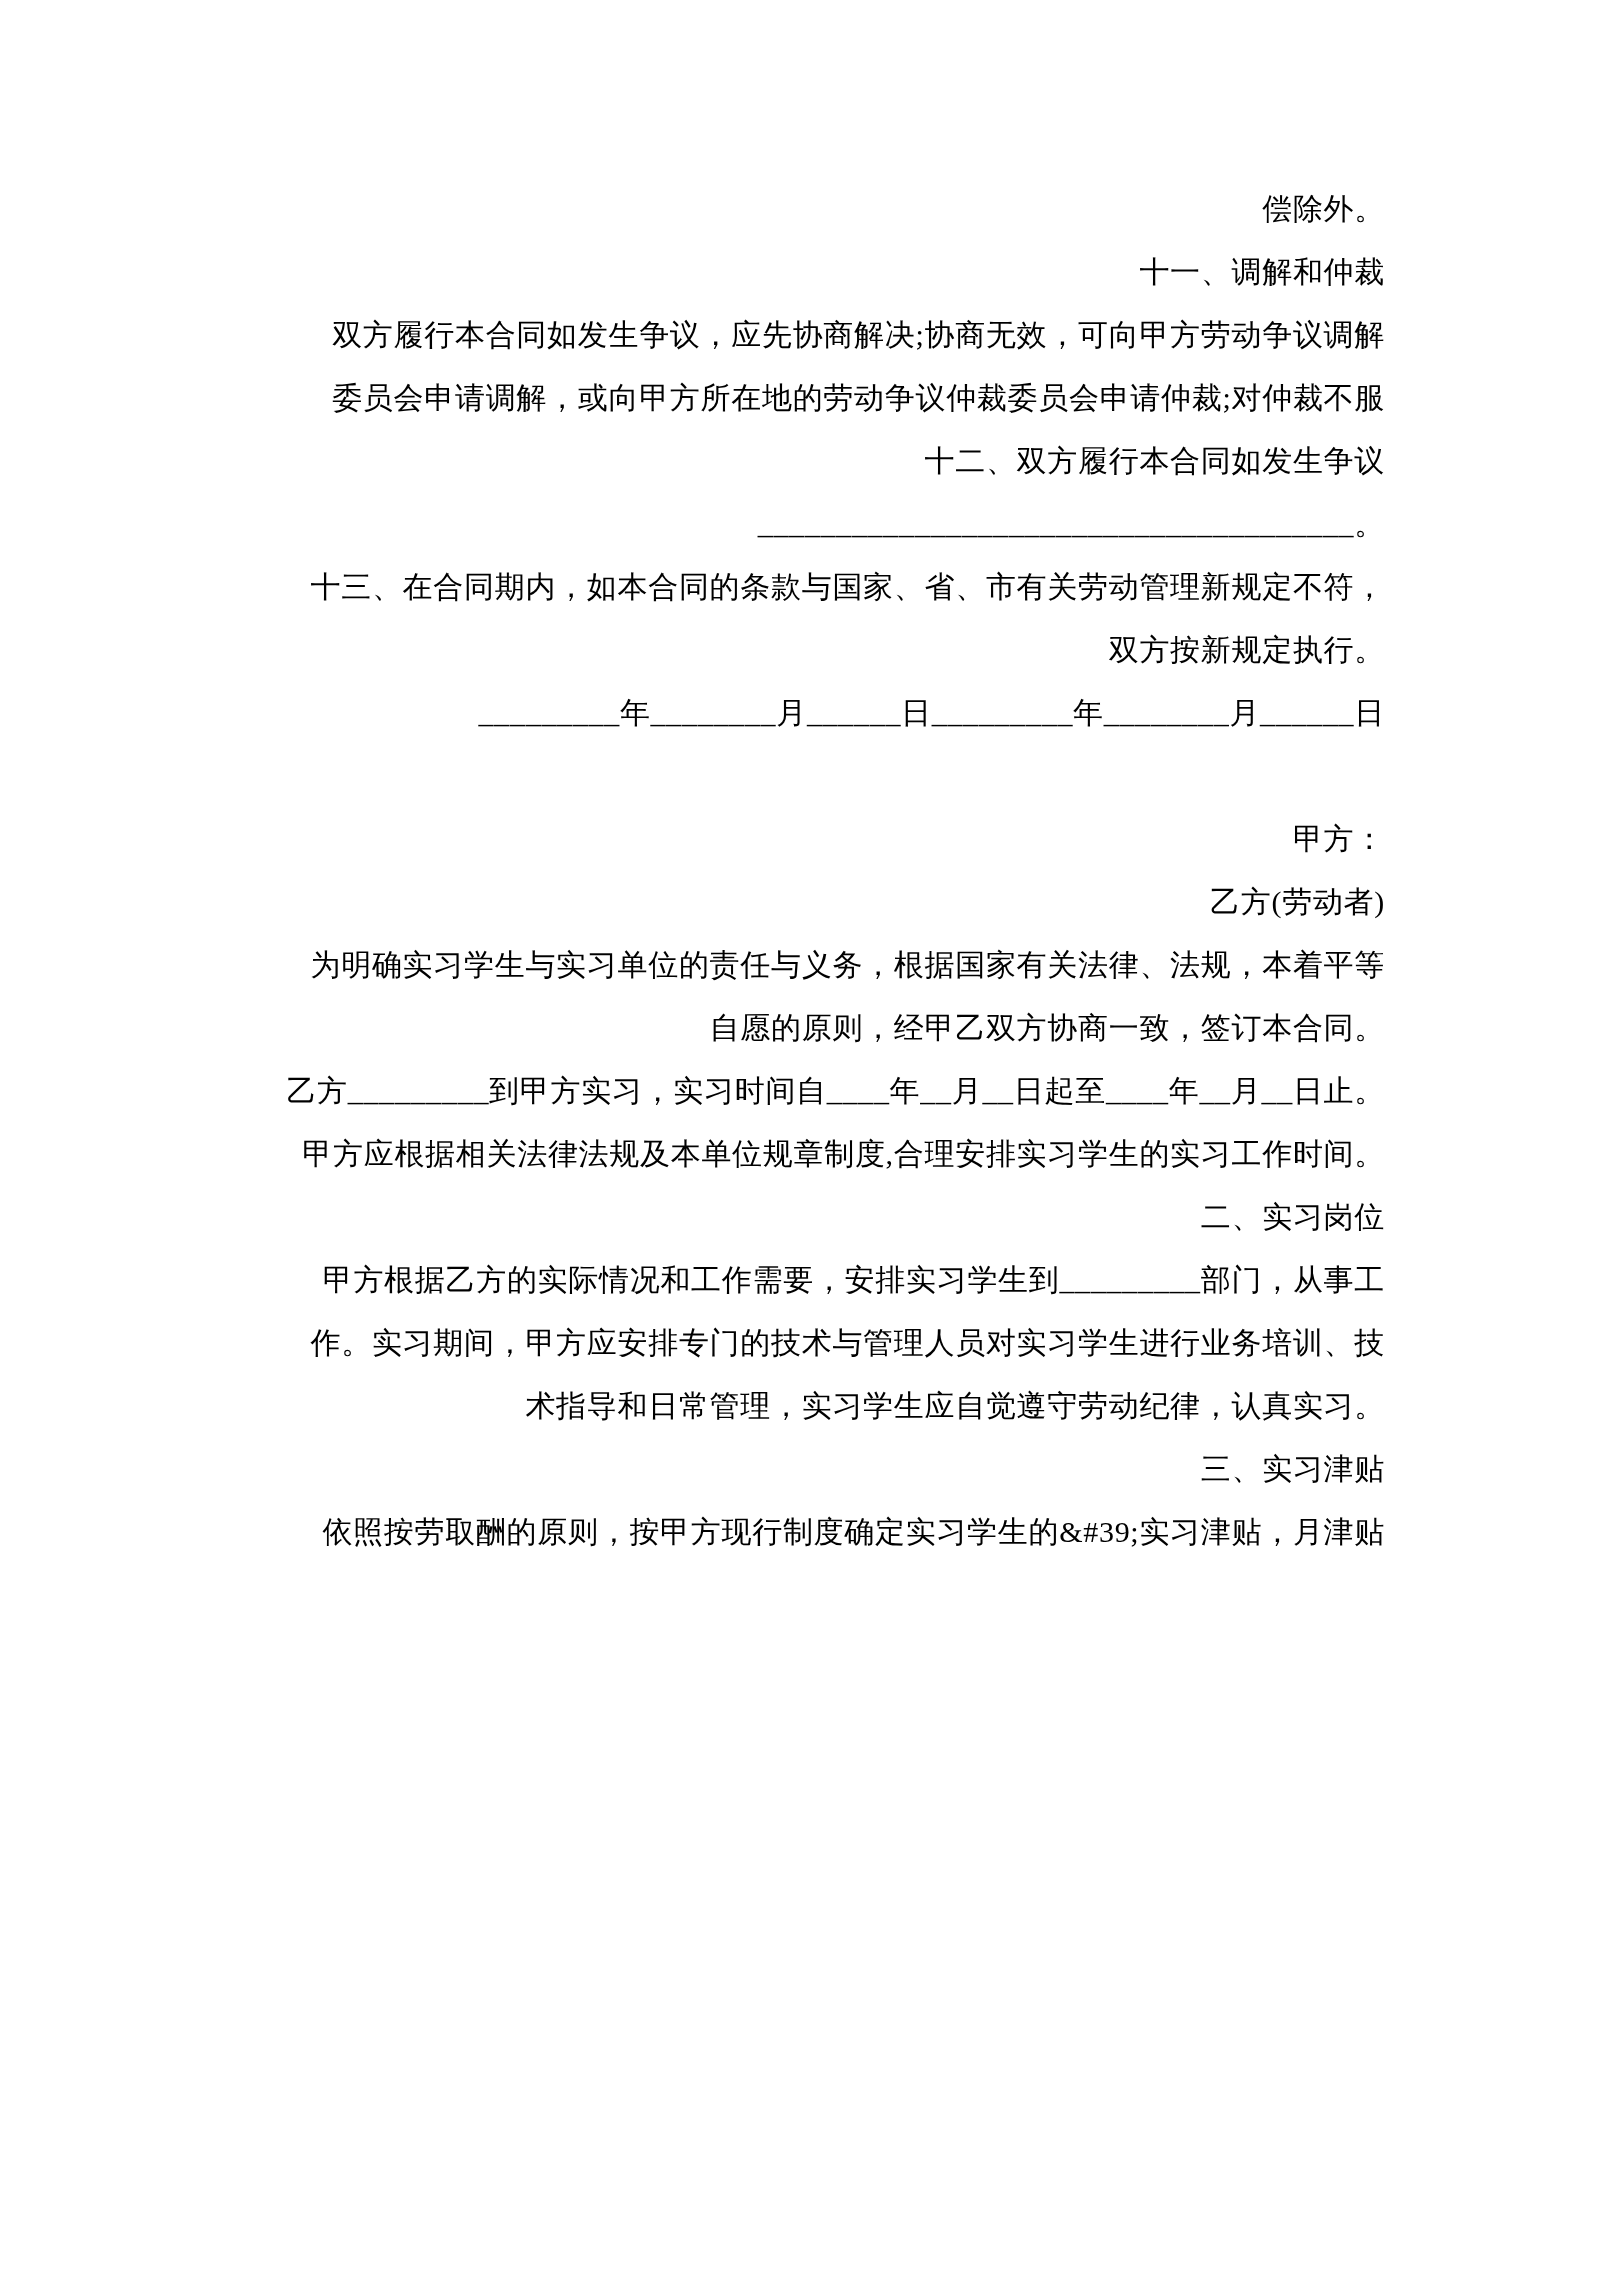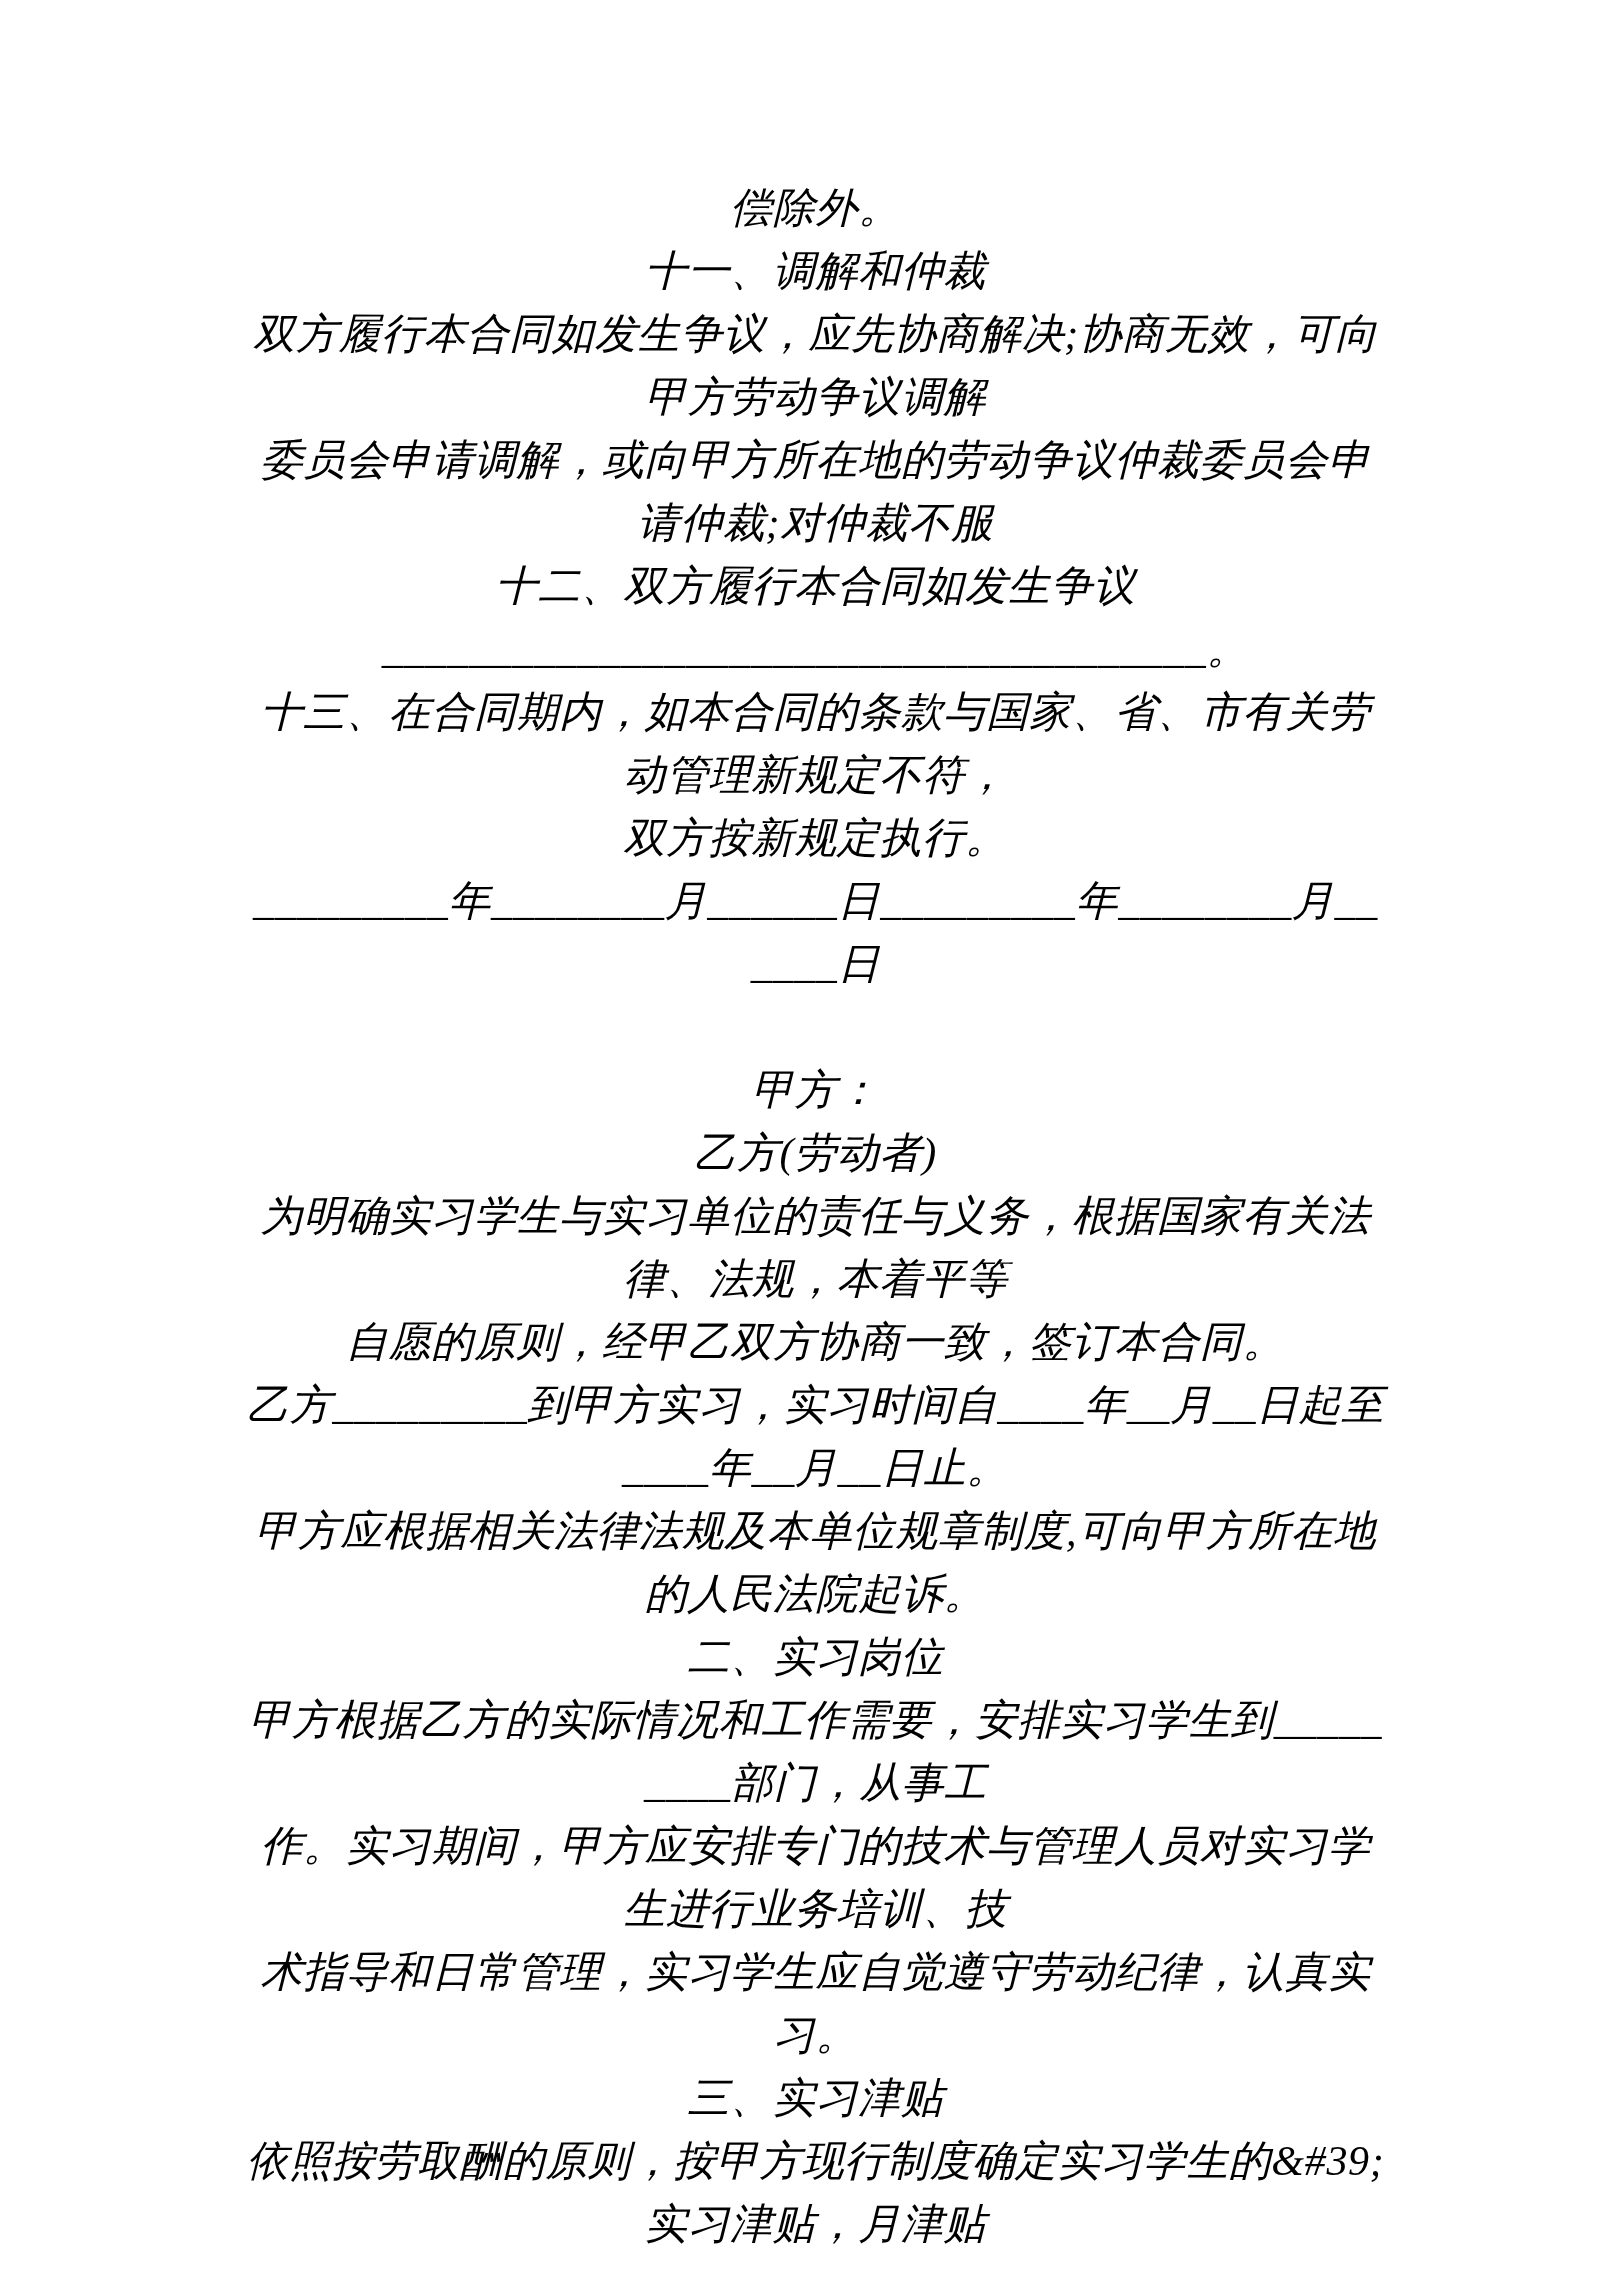--- a/index.html
+++ b/index.html
@@ -23,28 +23,27 @@
     background: #ffffff;
     overflow: hidden;
   }
   .content {
     position: absolute;
     left: 246px;
     top: 177px;
     width: 1139px;
   }
   .line {
-    font-size: 42px;
+    font-size: 30px;
     line-height: 63px;
     min-height: 63px;
     white-space: pre-wrap;
     letter-spacing: 0.7px;
-    text-align: center;
+    text-align: right;
     word-break: break-all;
-    font-style: italic;
   }
 </style>
 </head>
 <body>
 
 <div class="page">
   <div class="content">
     <div class="line">偿除外。</div>
     <div class="line">十一、调解和仲裁</div>
     <div class="line">双方履行本合同如发生争议，应先协商解决;协商无效，可向甲方劳动争议调解</div>
@@ -53,21 +52,21 @@
     <div class="line">______________________________________。</div>
     <div class="line">十三、在合同期内，如本合同的条款与国家、省、市有关劳动管理新规定不符，</div>
     <div class="line">双方按新规定执行。</div>
     <div class="line">_________年________月______日_________年________月______日</div>
     <div class="line"></div>
     <div class="line">甲方：</div>
     <div class="line">乙方(劳动者)</div>
     <div class="line">为明确实习学生与实习单位的责任与义务，根据国家有关法律、法规，本着平等</div>
     <div class="line">自愿的原则，经甲乙双方协商一致，签订本合同。</div>
     <div class="line">乙方_________到甲方实习，实习时间自____年__月__日起至____年__月__日止。</div>
-    <div class="line">甲方应根据相关法律法规及本单位规章制度,可向甲方所在地的人民法院起诉。</div>
+    <div class="line">甲方应根据相关法律法规及本单位规章制度,合理安排实习学生的实习工作时间。</div>
     <div class="line">二、实习岗位</div>
     <div class="line">甲方根据乙方的实际情况和工作需要，安排实习学生到_________部门，从事工</div>
     <div class="line">作。实习期间，甲方应安排专门的技术与管理人员对实习学生进行业务培训、技</div>
     <div class="line">术指导和日常管理，实习学生应自觉遵守劳动纪律，认真实习。</div>
     <div class="line">三、实习津贴</div>
     <div class="line">依照按劳取酬的原则，按甲方现行制度确定实习学生的&amp;#39;实习津贴，月津贴</div>
 
   </div>
 </div>
 

